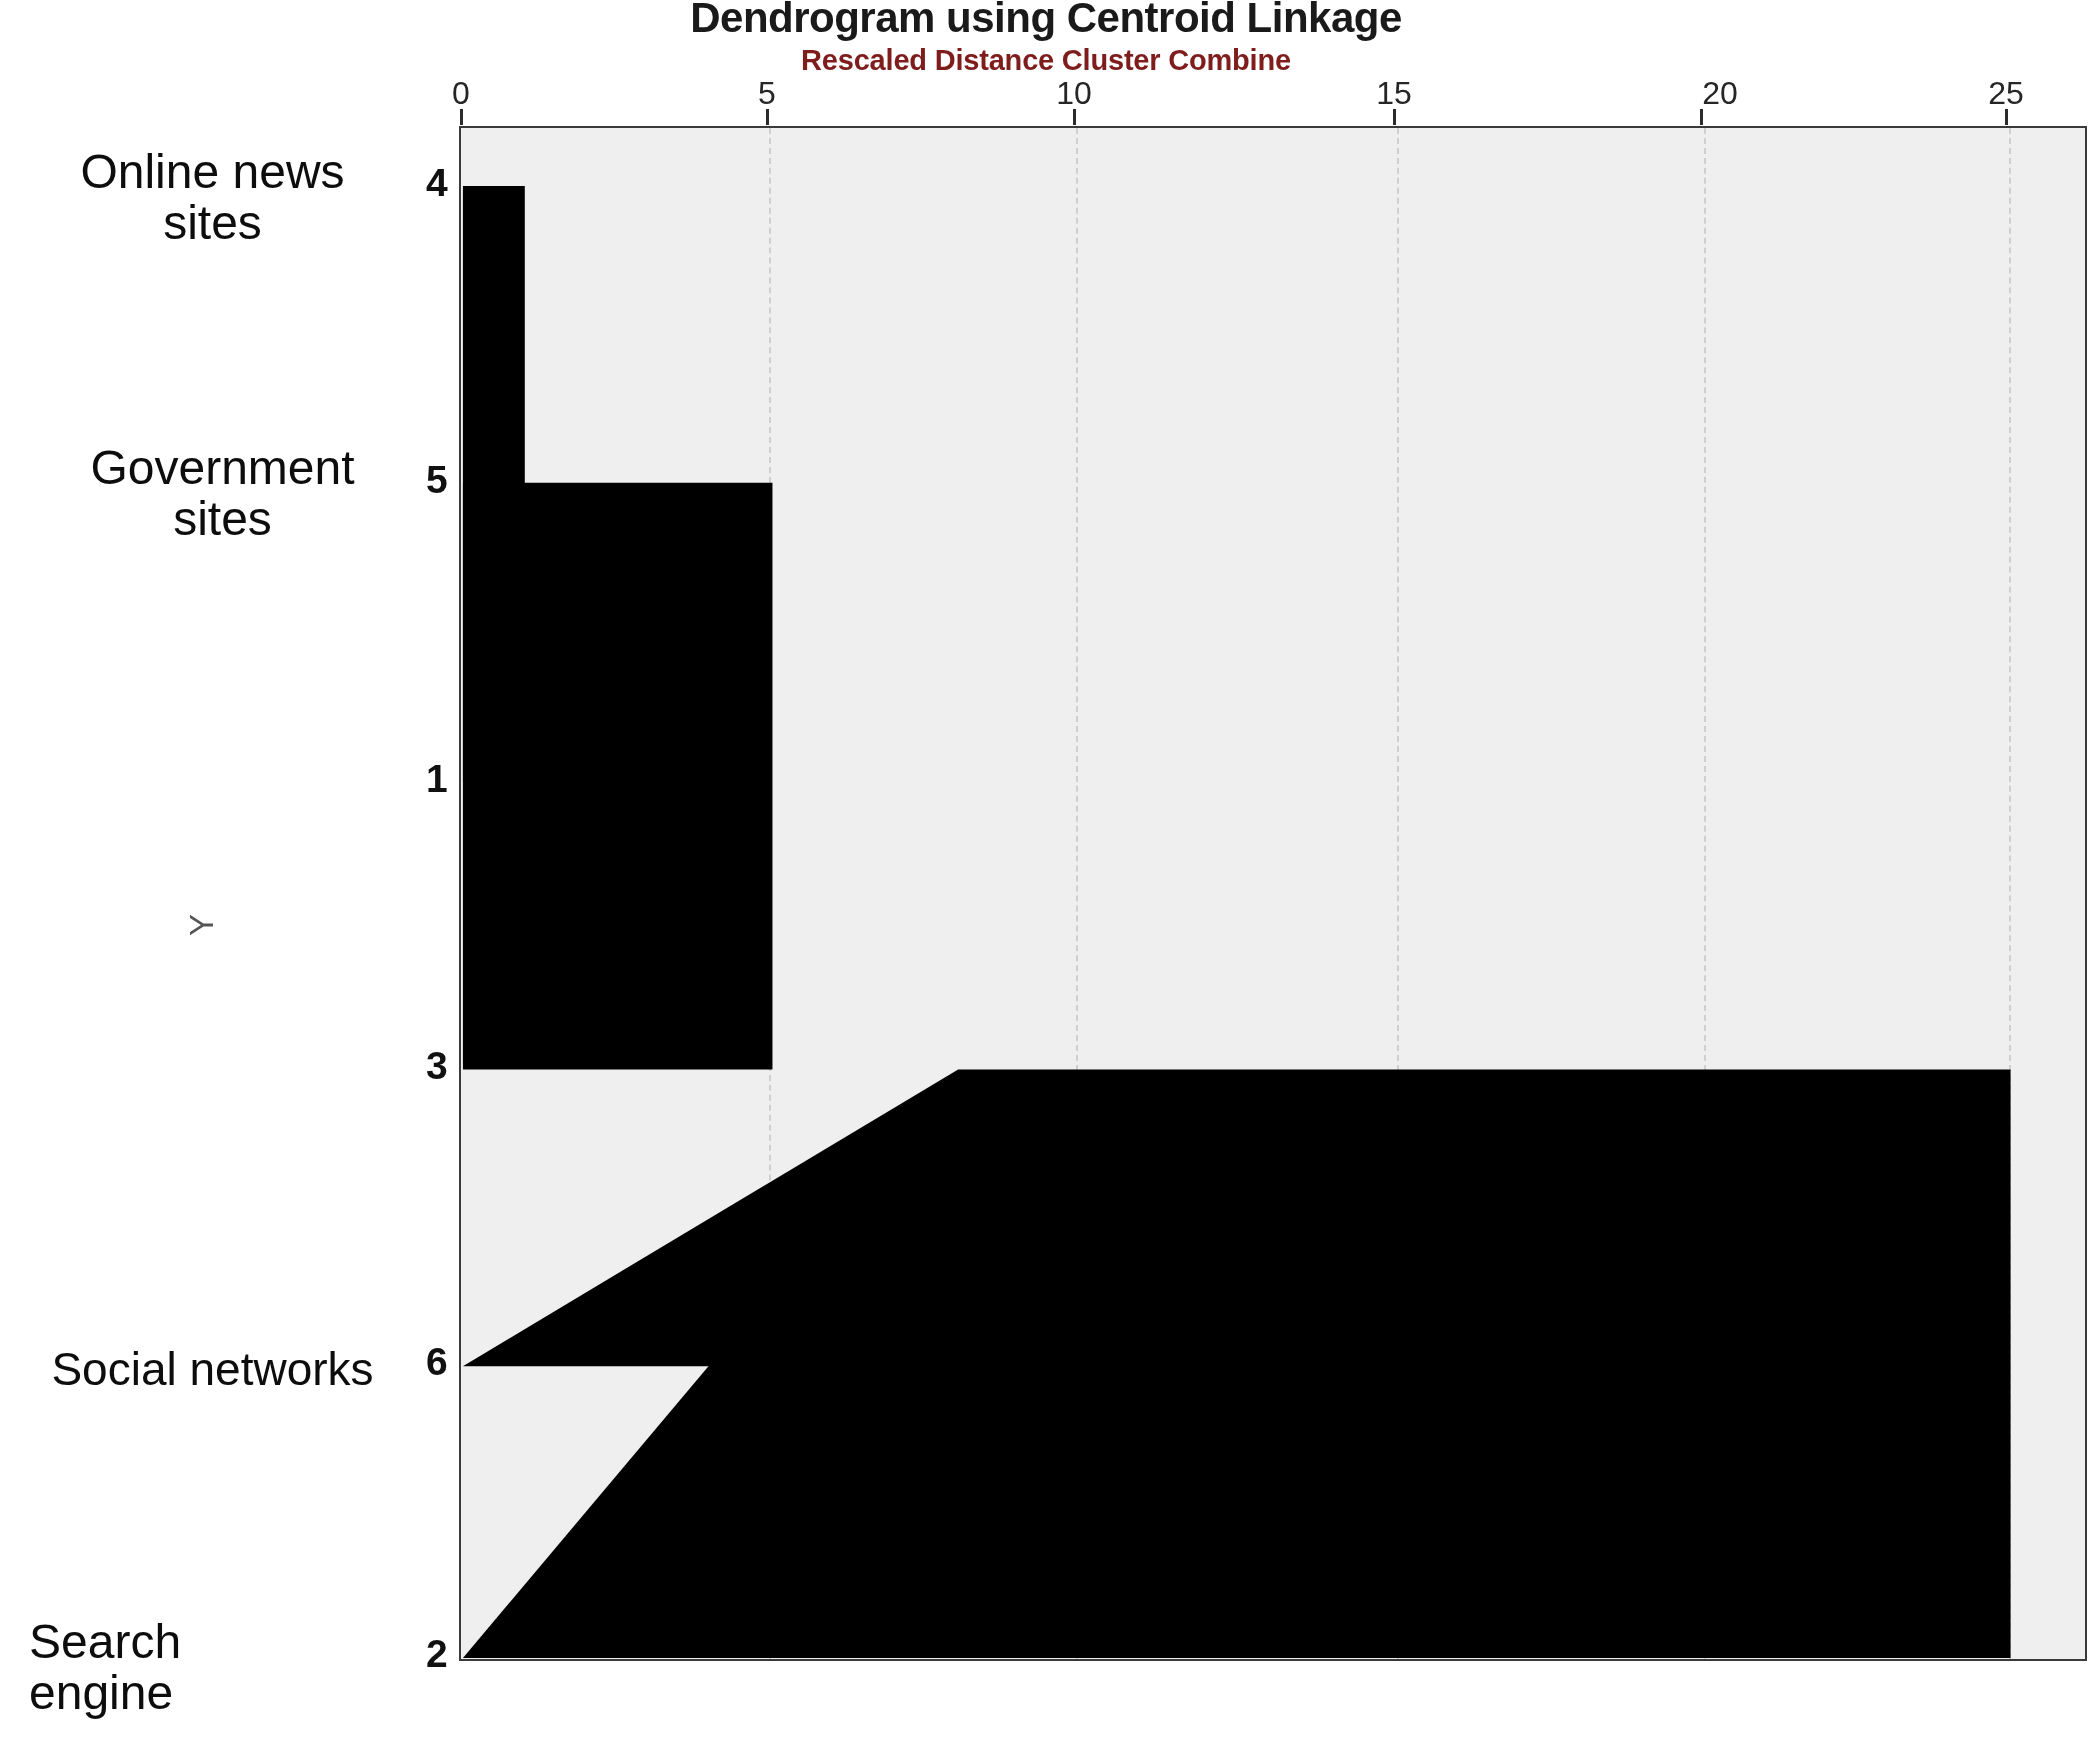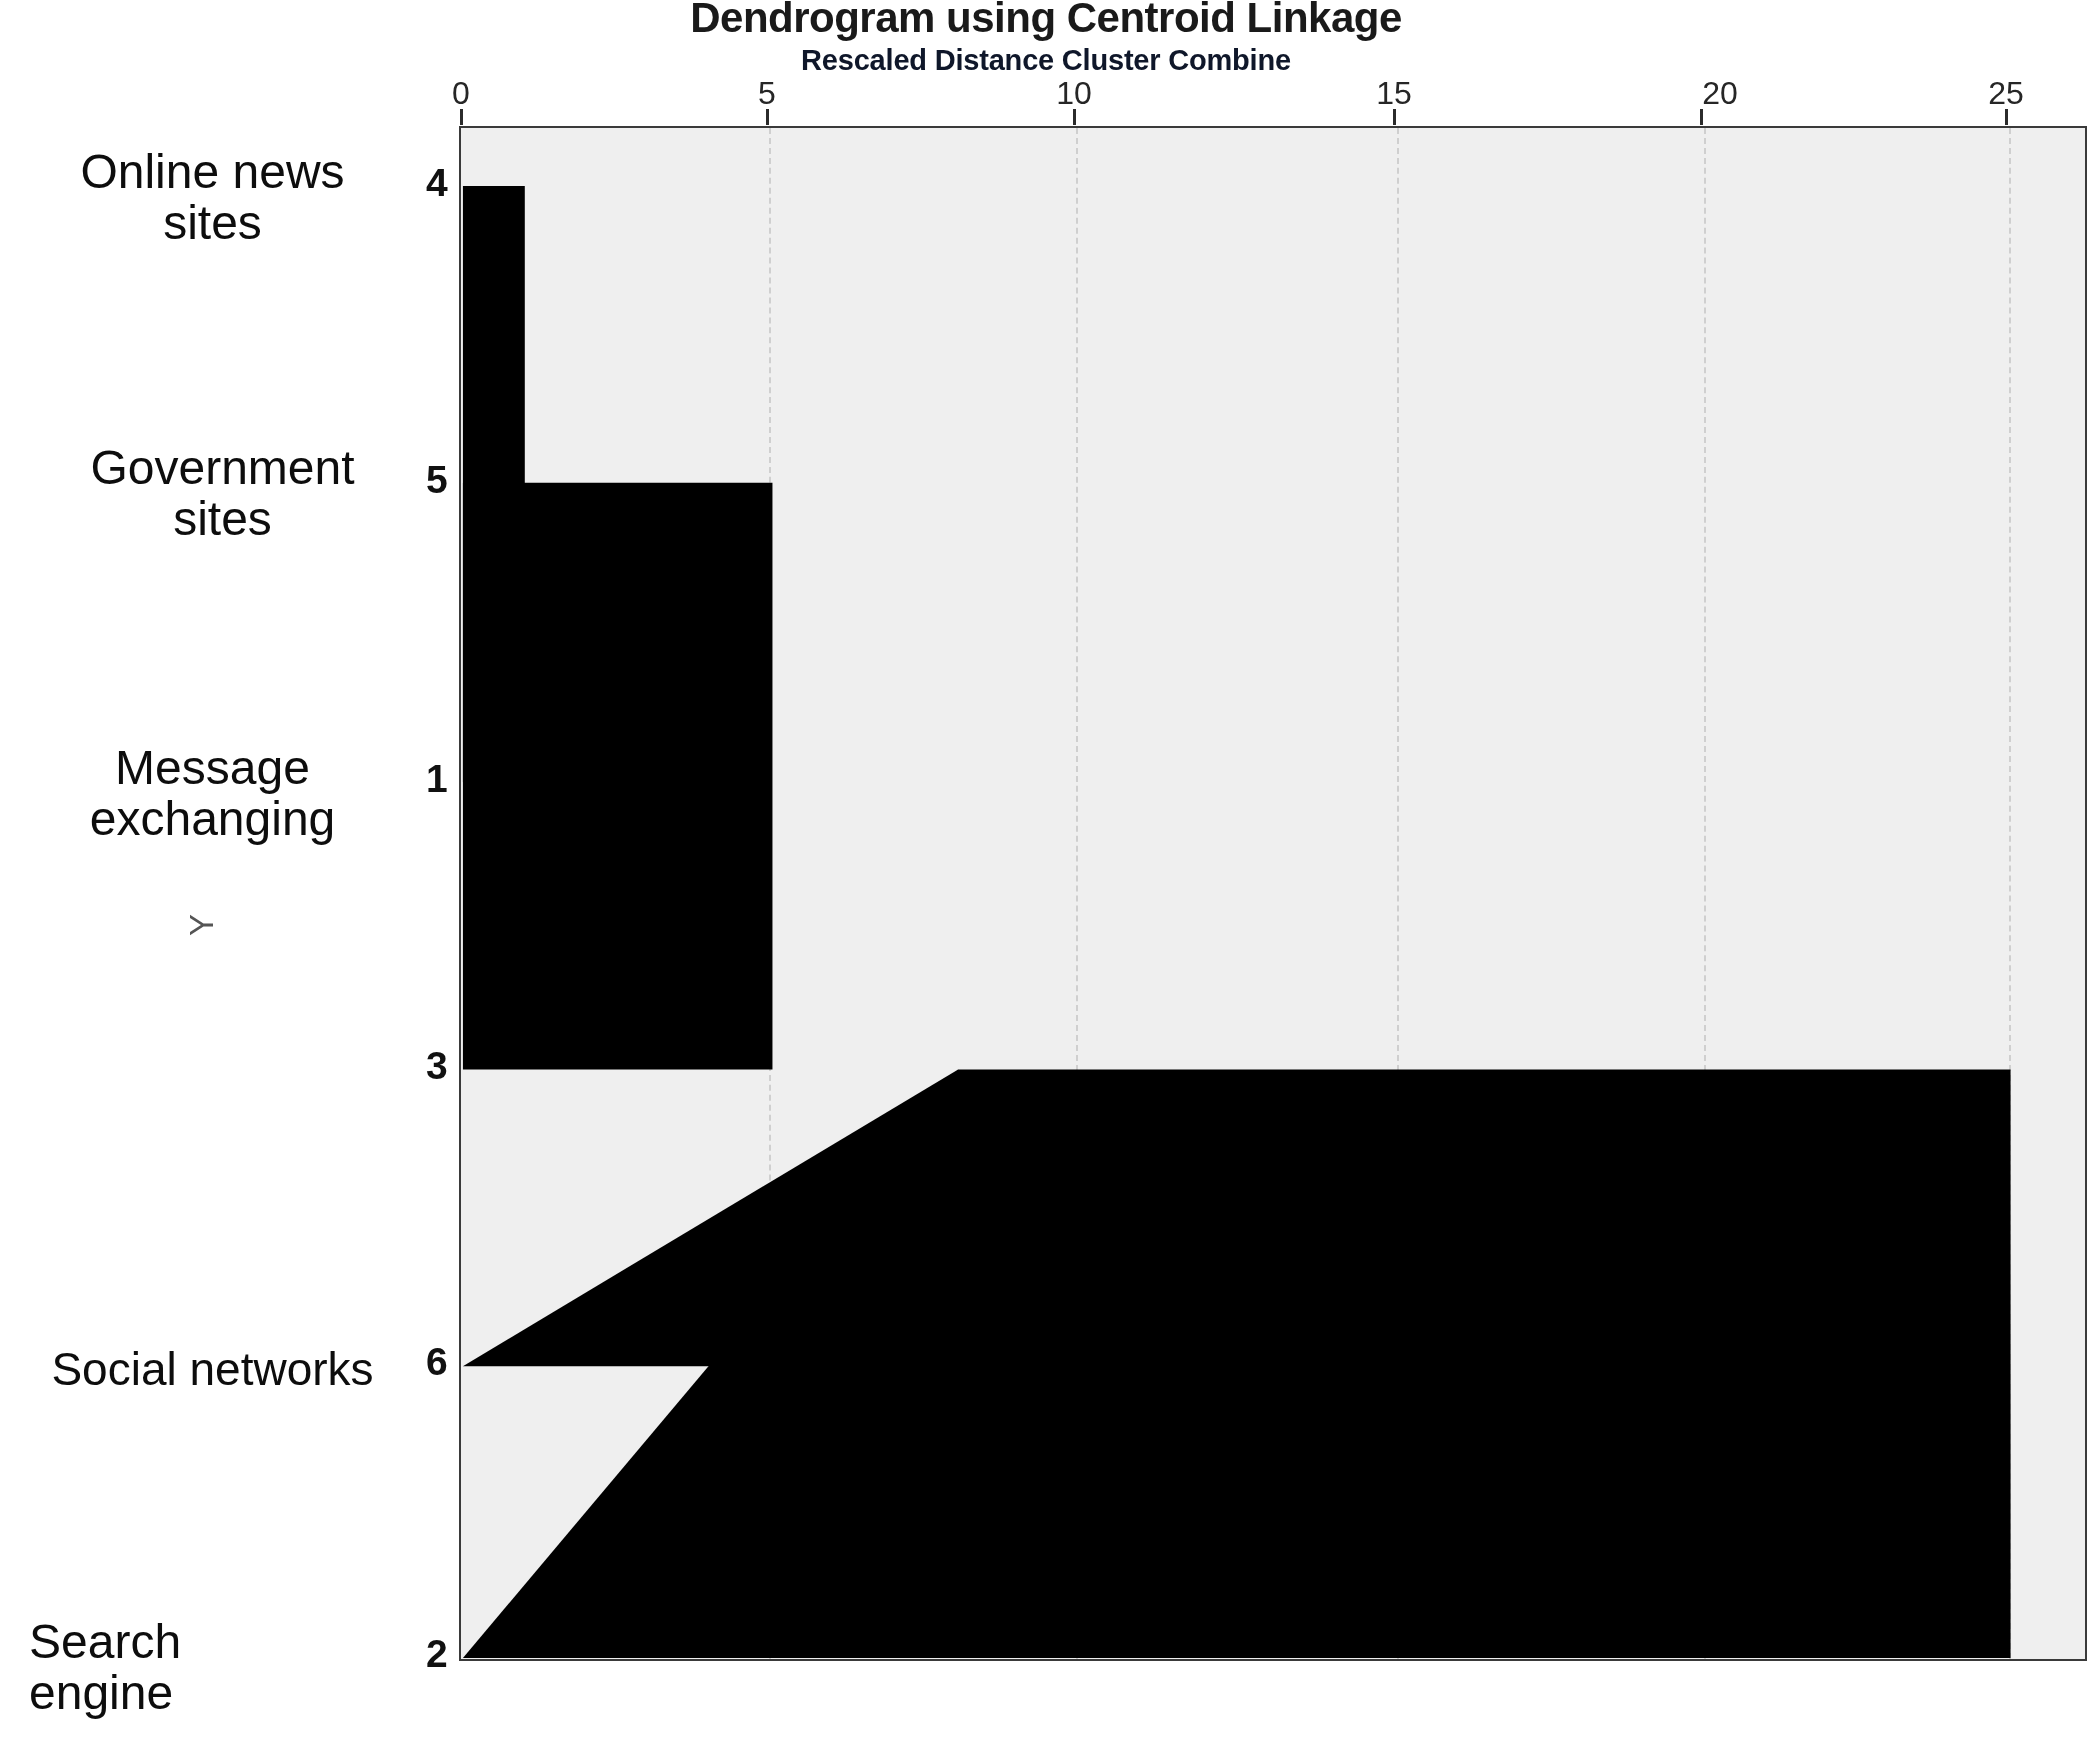--- a/index.html
+++ b/index.html
@@ -29,21 +29,21 @@
   }
   #chart-subtitle {
     position: absolute;
     left: 0; top: 44px;
     width: 2092px;
     text-align: center;
     font-family: "Liberation Sans", sans-serif;
     font-weight: bold;
     font-size: 29px;
     letter-spacing: -0.2px;
-    color: #0f172a;
+    color: #7f1d1d;
     white-space: nowrap;
   }
 
   
   #x-axis { position: absolute; left: 0; top: 0; width: 2092px; height: 135px; }
   .x-tick-label {
     position: absolute;
     top: 75px;
     transform: translateX(-50%);
     font-family: "Liberation Sans", sans-serif;
@@ -150,22 +150,20 @@
     <div class="x-tick-mark" style="left: 1701px;"></div>
     <div class="x-tick-label" style="left: 2006px;">25</div>
     <div class="x-tick-mark" style="left: 2006px;"></div>
   </div>
 
 <div id="category-labels">
     <div class="cat-label" style="top: 198px;">Online news
 sites</div>
     <div class="cat-label" style="top: 494px; padding-left: 20px;">Government
 sites</div>
-    <div class="cat-label" style="top: 794px;">Message
-exchanging</div>
     <div class="cat-label wide" style="top: 1369px;">Social networks</div>
     <div class="cat-label search" style="top: 1668px;">Search
 engine</div>
   </div>
 
 <div id="stray-y-glyph">Y</div>
 
 <div id="case-numbers">
     <div class="case-number" style="left: 426px; top: 183px;">4</div>
     <div class="case-number" style="left: 426px; top: 480px;">5</div>

